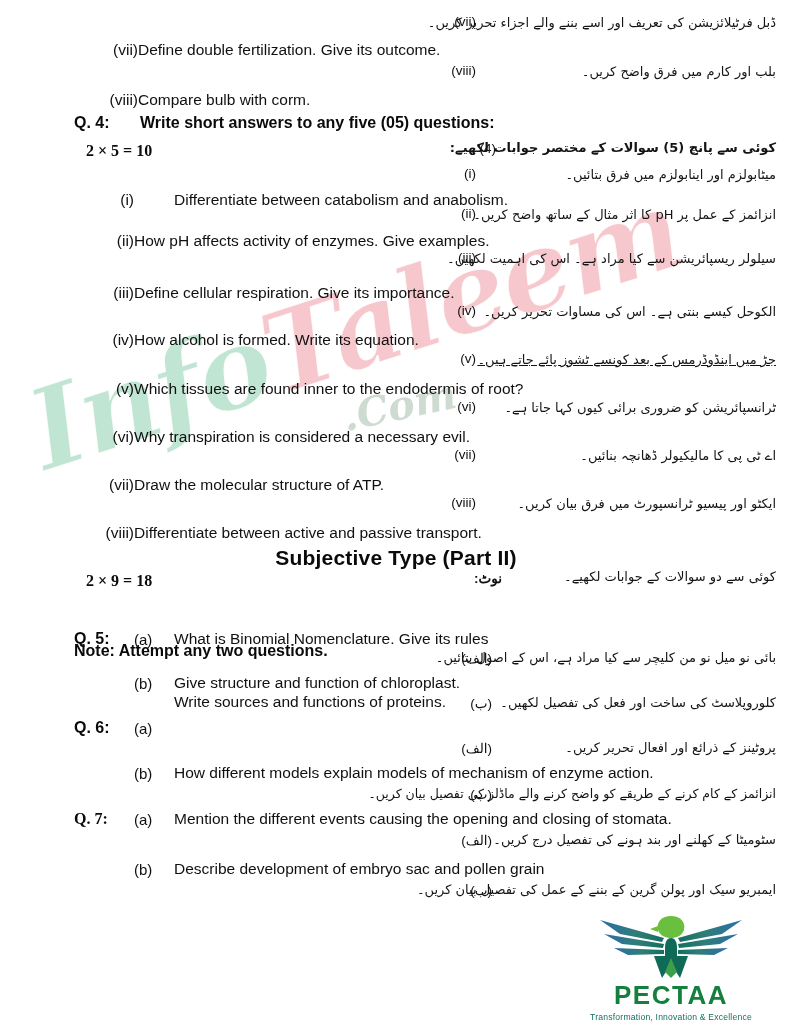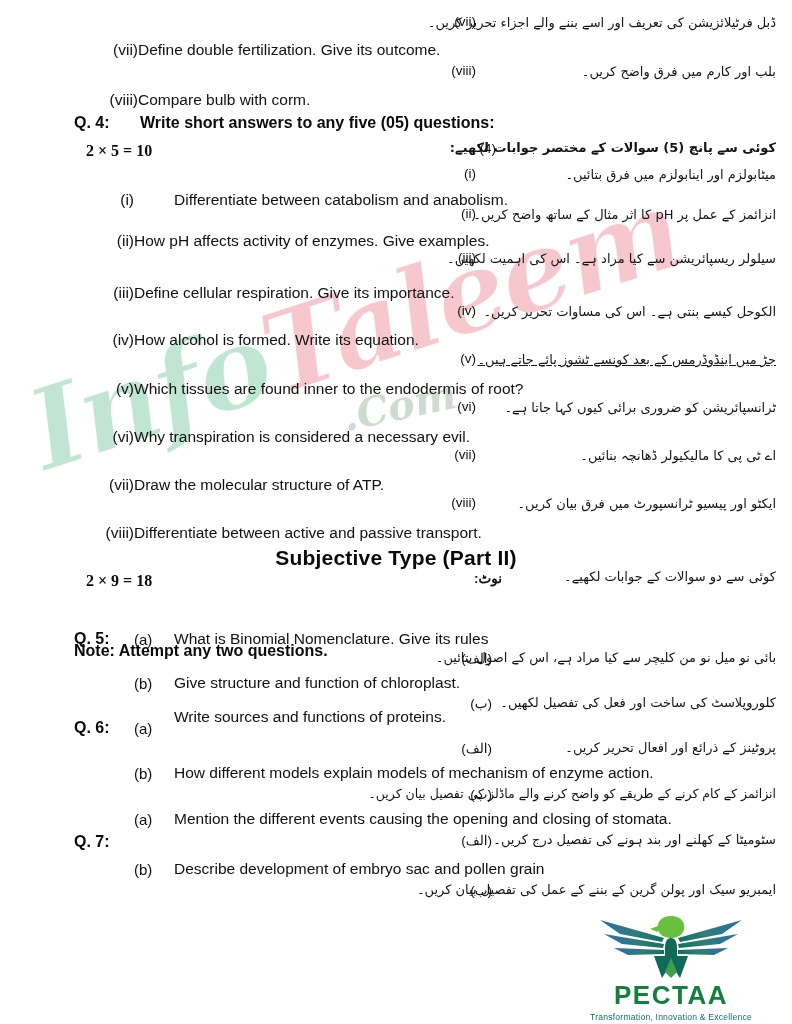--- a/index.html
+++ b/index.html
@@ -242,30 +242,30 @@
   <div class="ur-mark" style="top:650px; right:300px;">(الف)</div>
   <div class="ur" style="top:650px;">بائی نو میل نو من کلیچر سے کیا مراد ہے، اس کے اصول بتائیں۔</div>
 
   <div class="sublabel" style="top:675px; left:134px;">(b)</div>
   <div class="en" style="top:674px; left:174px;">Give structure and function of chloroplast.</div>
   <div class="ur-mark" style="top:695px; right:300px;">(ب)</div>
   <div class="ur" style="top:695px;">کلوروپلاسٹ کی ساخت اور فعل کی تفصیل لکھیں۔</div>
 
   <div class="qlabel" style="top:719px; left:74px;">Q. 6:</div>
   <div class="sublabel" style="top:720px; left:134px;">(a)</div>
-  <div class="en" style="top:708px; left:174px;">Write sources and functions of proteins.</div>
+  <div class="en" style="top:693px; left:174px;">Write sources and functions of proteins.</div>
   <div class="ur-mark" style="top:740px; right:300px;">(الف)</div>
   <div class="ur" style="top:740px;">پروٹینز کے ذرائع اور افعال تحریر کریں۔</div>
 
   <div class="sublabel" style="top:765px; left:134px;">(b)</div>
   <div class="en" style="top:764px; left:174px;">How different models explain models of mechanism of enzyme action.</div>
   <div class="ur-mark" style="top:786px; right:300px;">(ب)</div>
   <div class="ur" style="top:786px; font-size:12.5px;">انزائمز کے کام کرنے کے طریقے کو واضح کرنے والے ماڈلز کی تفصیل بیان کریں۔</div>
 
-  <div class="qlabel" style="top:833px; left:74px;">Q. 7:</div>
+  <div class="qlabel" style="top:810px; left:74px;font-family:Liberation Serif, serif;">Q. 7:</div>
   <div class="sublabel" style="top:811px; left:134px;">(a)</div>
   <div class="en" style="top:810px; left:174px;">Mention the different events causing the opening and closing of stomata.</div>
   <div class="ur-mark" style="top:832px; right:300px;">(الف)</div>
   <div class="ur" style="top:832px;">سٹومیٹا کے کھلنے اور بند ہونے کی تفصیل درج کریں۔</div>
 
   <div class="sublabel" style="top:861px; left:134px;">(b)</div>
   <div class="en" style="top:860px; left:174px;">Describe development of embryo sac and pollen grain</div>
   <div class="ur-mark" style="top:882px; right:300px;">(ب)</div>
   <div class="ur" style="top:882px;">ایمبریو سیک اور پولن گرین کے بننے کے عمل کی تفصیل بیان کریں۔</div>
 

